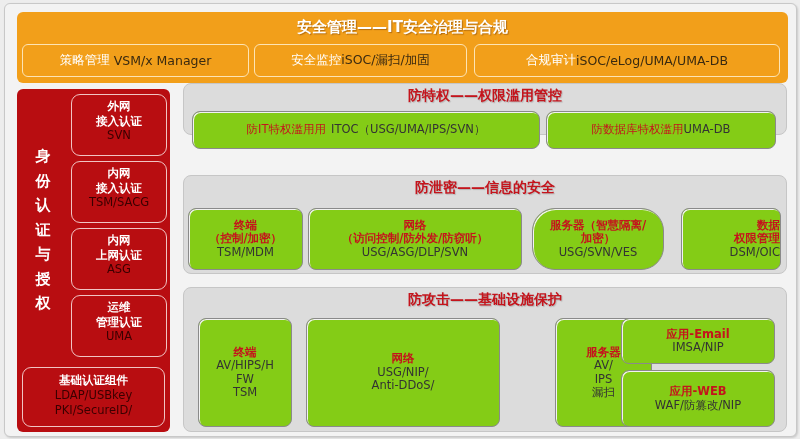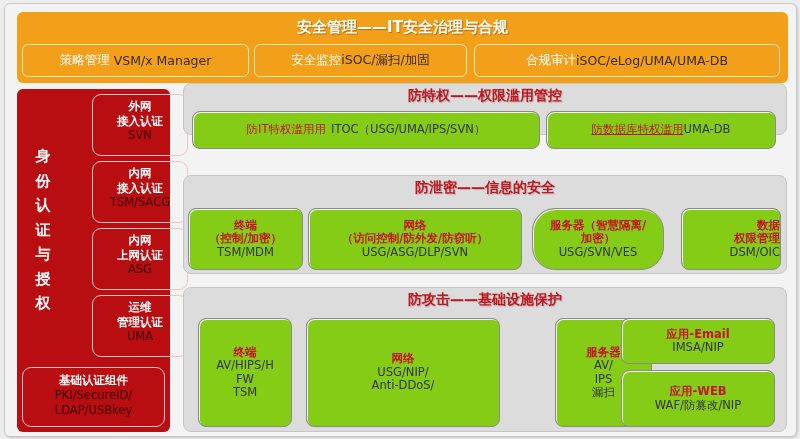--- a/index.html
+++ b/index.html
@@ -36,21 +36,21 @@
     position:absolute; left:17px; top:89px; width:153px; height:343px;
     background:#b80d11; border-radius:6px;
   }
   .auth-vert {
     position:absolute; left:0; width:52px; top:55px; text-align:center;
     color:#fff; font-weight:bold; font-size:15px; line-height:24.5px;
   }
   .auth-box {
     position:absolute; left:54px; width:96px; border:1.5px solid #f1c3c3;
     border-radius:9px; box-sizing:border-box; text-align:center;
-    font-size:11.5px; line-height:14.5px; padding-top:4px;margin-left:21px;
+    font-size:11.5px; line-height:14.5px; padding-top:4px;
   }
   .auth-box .zh { color:#fff; font-weight:bold; }
   .auth-box .en { color:#3a0000; }
   .auth-base {
     position:absolute; left:5px; top:278px; width:143px; height:60px;
     border:1.5px solid #f1c3c3; border-radius:9px; box-sizing:border-box;
     text-align:center; font-size:11.5px; line-height:15px; padding-top:5px;
   }
   .auth-base .zh { color:#fff; font-weight:bold; }
   .auth-base .en { color:#3a0000; }
@@ -69,21 +69,21 @@
     position:absolute; border:1.5px solid #8a8a8a; border-radius:8px;
     background:#84cc16; box-sizing:border-box; text-align:center;
     box-shadow: inset 1px 1px 0 #f2f2f2;
     display:flex; flex-direction:column; justify-content:center;
     font-size:11.5px; line-height:13.5px;
   }
   .cell .zh { color:#c4141c; font-weight:bold; }
   .cell .en { color:#333; }
   .cell.row { flex-direction:row; align-items:center; justify-content:center; }
   .cell.row .zh { font-weight:normal; margin-right:5px; }
-  .cell.row .zh.tight { margin-right:0;text-decoration:underline; }
+  .cell.row .zh.tight { margin-right:0; }
 </style>
 </head>
 <body>
 
 <div class="frame"></div>
 
 <div class="mgmt">
   <div class="mgmt-title">安全管理——IT安全治理与合规</div>
   <div class="mgmt-box" style="left:5px;width:227px;">
     <span class="zh">策略管理</span>
@@ -126,22 +126,22 @@
     <div class="en">ASG</div>
   </div>
   <div class="auth-box" style="top:206px;height:62px;">
     <div class="zh">运维</div>
     <div class="zh">管理认证</div>
     <div class="en">UMA</div>
   </div>
 
   <div class="auth-base">
     <div class="zh">基础认证组件</div>
+    <div class="en">LDAP/USBkey</div>
     <div class="en">PKI/SecureID/</div>
-    <div class="en">LDAP/USBkey</div>
   </div>
 </div>
 
 <div class="section" style="top:83px;height:52px;">
   <div class="sec-title">防特权——权限滥用管控</div>
   <div class="cell row" style="left:8px;top:27px;width:348px;height:38px;">
     <span class="zh">防IT特权滥用用</span>
     <span class="en">ITOC（USG/UMA/IPS/SVN）</span>
   </div>
   <div class="cell row" style="left:362px;top:27px;width:230px;height:38px;">

